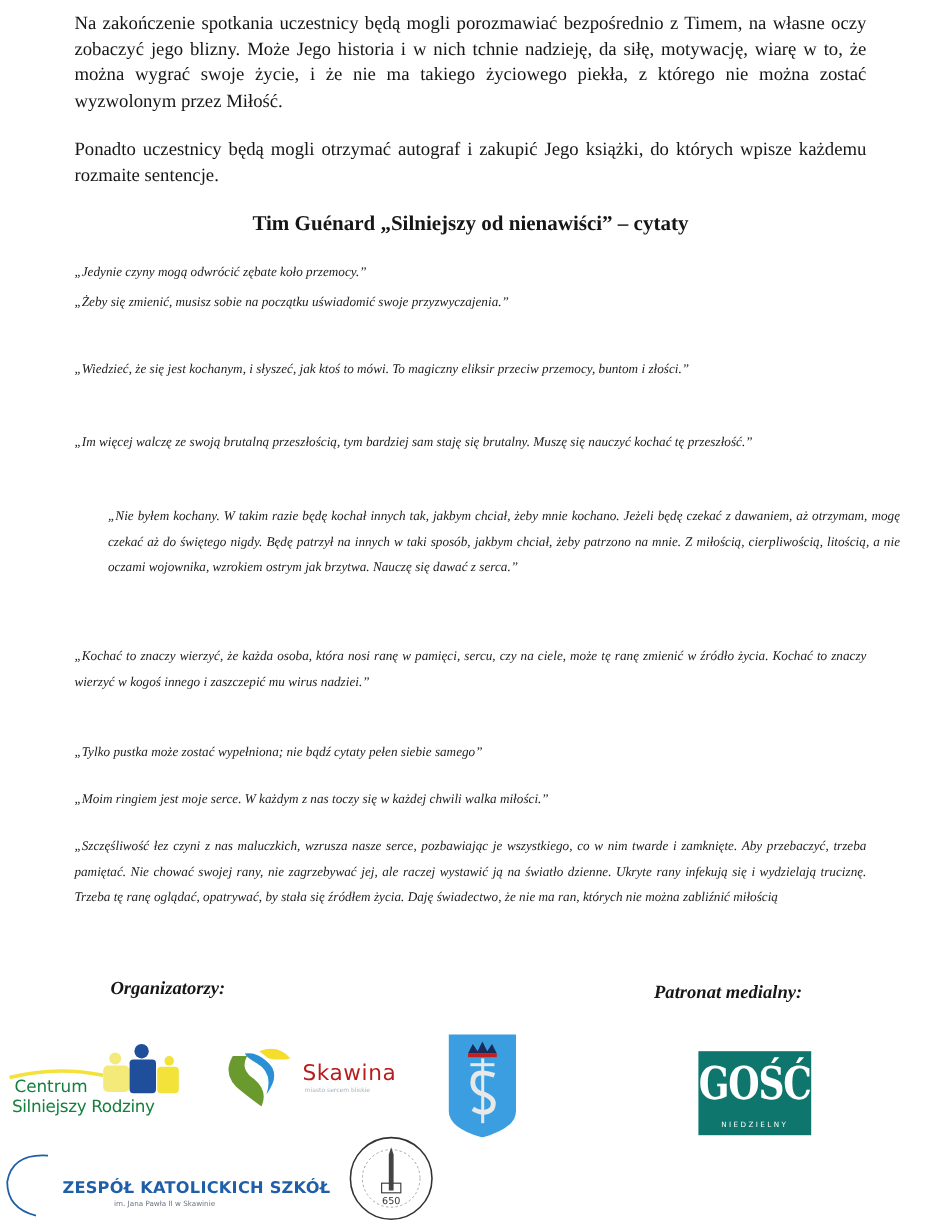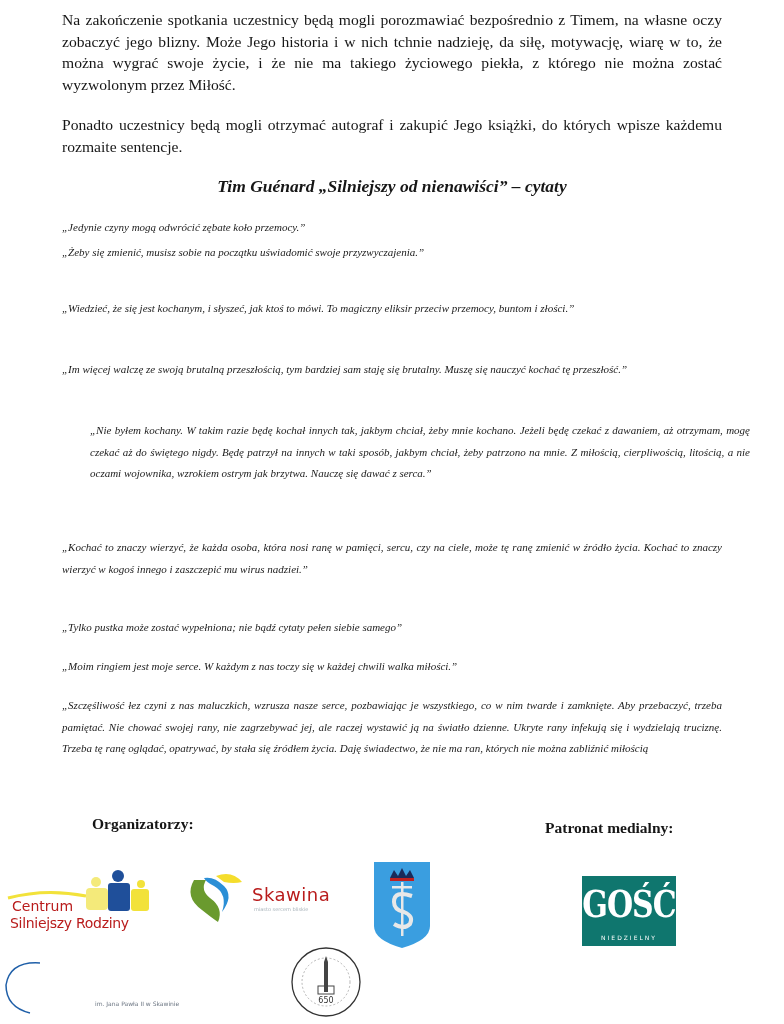--- a/index.html
+++ b/index.html
@@ -10,47 +10,47 @@
   }
   .para {
     position: absolute; left: 62px; width: 660px;
     font-size: 15.6px; line-height: 21.5px; text-align: justify;
     text-align-last: left; margin: 0;
   }
   .intro1 { top: 9px; }
   .intro2 { top: 114px; }
   .title {
     position: absolute; left: 62px; width: 660px; top: 176px;
-    text-align: center; font-weight: bold; font-size: 17.5px; margin: 0; font-style: italic;
+    text-align: center; font-weight: bold; font-size: 17.5px; margin: 0;
   }
   .quote {
     position: absolute; left: 62px; width: 660px; margin: 0;
     font-style: italic; font-size: 11px; line-height: 21.5px;
     text-align: justify; text-align-last: left; color: #1a1a1a;
   }
   .q0 { top: 217px; }
   .q1 { top: 242px; }
   .q2 { top: 298px; }
   .q3 { top: 359px; }
   .q4 { top: 420px; margin-left: 28px; }
   .q5 { top: 537px; }
   .q6 { top: 617px; }
   .q7 { top: 656px; }
   .q8 { top: 695px; }
   .label {
-    position: absolute; font-weight: bold; font-size: 15.5px; margin: 0;
+    position: absolute; font-weight: bold; font-style: italic; font-size: 15.5px; margin: 0;
   }
   .org-label { left: 92px; top: 815px; }
   .media-label { left: 545px; top: 819px; }
 
   
   .logo { position: absolute; }
   .cwr { left: 6px; top: 870px; width: 150px; height: 70px; }
   .cwr .t1, .cwr .t2 {
-    position: absolute; font-family: "DejaVu Sans", sans-serif; color: #b91c1c; white-space: nowrap;
+    position: absolute; font-family: "DejaVu Sans", sans-serif; color: #15803d; white-space: nowrap;
   }
   .cwr .t1 { left: 6px; top: 28px; font-size: 14px; }
   .cwr .t2 { left: 4px; top: 45px; font-size: 14px; letter-spacing: -0.3px; }
   .cwr svg { position: absolute; left: 0; top: 0; }
 
   .skawina { left: 184px; top: 872px; width: 150px; height: 50px; }
   .skawina .name {
     position: absolute; left: 68px; top: 12px; font-family: "DejaVu Sans", sans-serif;
     font-size: 18px; color: #b91c1c; letter-spacing: 0.5px;
   }
@@ -143,20 +143,21 @@
 
 <div class="logo gosc">
   <span class="g">GOŚĆ</span>
   <span class="n">NIEDZIELNY</span>
 </div>
 
 <div class="logo zks">
   <svg width="60" height="60">
     <path d="M40 8 Q10 6 6 30 Q6 52 30 58" stroke="#1f5fa8" stroke-width="1.5" fill="none"></path>
   </svg>
+  <span class="name">ZESPÓŁ KATOLICKICH SZKÓŁ</span>
   <span class="sub">im. Jana Pawła II w Skawinie</span>
 </div>
 
 <div class="logo seal">
   <svg width="72" height="72" style="position:absolute;left:0;top:0">
     <circle cx="36" cy="36" r="34" stroke="#333" stroke-width="1.3" fill="none"></circle>
     <circle cx="36" cy="36" r="24" stroke="#888" stroke-width="0.6" fill="none" stroke-dasharray="2 2"></circle>
     <path d="M34 16 L36 10 L38 16 L38 46 L34 46 Z" fill="#444"></path>
     <rect x="28" y="40" width="16" height="8" fill="none" stroke="#444" stroke-width="1"></rect>
   </svg>

